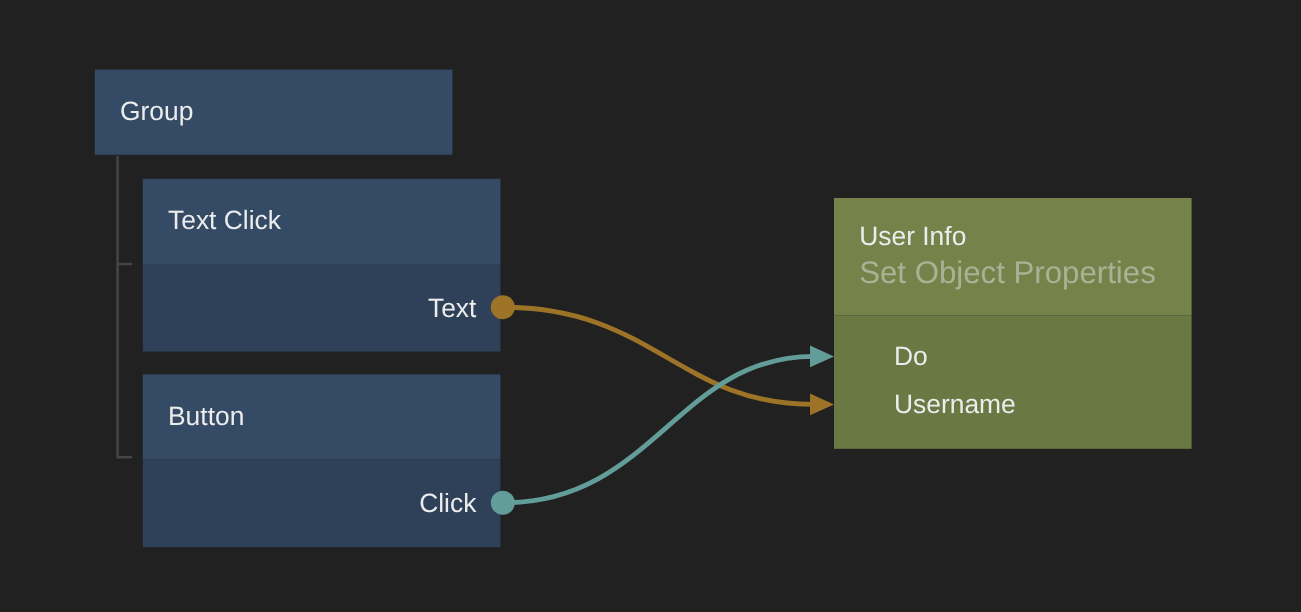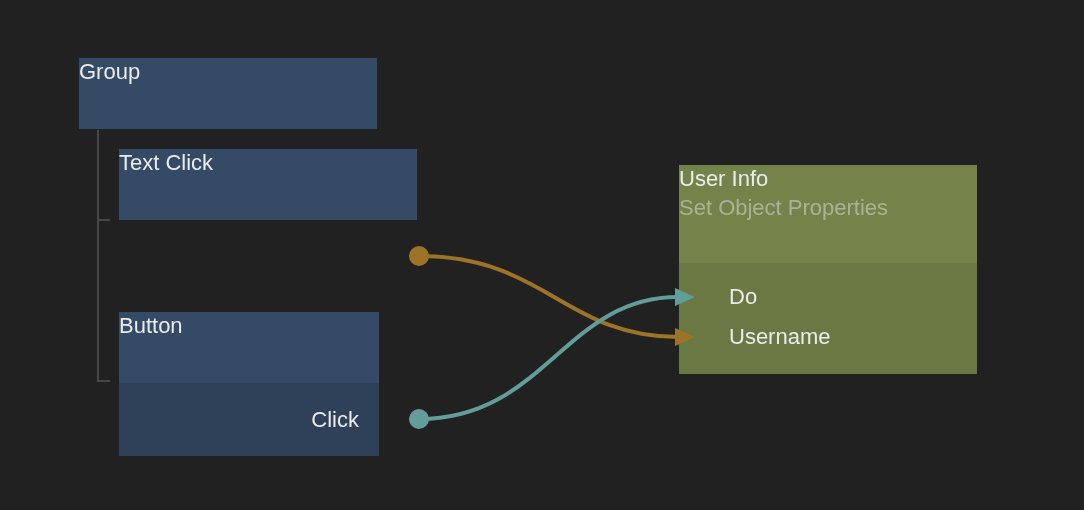--- a/index.html
+++ b/index.html
@@ -19,32 +19,33 @@
     pointer-events: none;
     z-index: 3;
   }
   .node {
     position: absolute;
     z-index: 2;
   }
   .node-header {
     display: flex;
     flex-direction: column;
-    justify-content: flex-start;
+    justify-content: center;
+    padding-left: 21px;
     width: 100%;
   }
   .node-title {
     color: #ebecec;
     font-size: 22px;
     line-height: 1.3;
     white-space: nowrap;
   }
   .node-subtitle {
     color: #a9b295;
-    font-size: 22px;
+    font-size: 26px;
     line-height: 1.3;
     white-space: nowrap;
   }
   .blue .node-header { background: #354a65; }
   .blue .node-body   { background: #2e4158; }
   .olive .node-header { background: #75834b; }
   .olive .node-body   { background: #6a7843; }
   .node-body { width: 100%; }
   .port-row {
     display: flex;
@@ -79,34 +80,39 @@
   <div class="node blue" style="left:79px; top:58px; width:298px; height:71px;">
     <div class="node-header" style="height:71px;">
       <span class="node-title">Group</span>
     </div>
   </div>
 
   <div class="node blue" style="left:119px; top:149px; width:298px; height:144px;">
     <div class="node-header" style="height:71px;">
       <span class="node-title">Text Click</span>
     </div>
+    <div class="node-body" style="height:73px;">
+      <div class="port-row output" style="height:73px;">
+        <span>Text</span>
+      </div>
+    </div>
   </div>
 
-  <div class="node blue" style="left:119px; top:312px; width:260px; height:144px;">
+  <div class="node blue" style="left:119px; top:312px; width:298px; height:144px;">
     <div class="node-header" style="height:71px;">
       <span class="node-title">Button</span>
     </div>
     <div class="node-body" style="height:73px;">
       <div class="port-row output" style="height:73px;">
         <span>Click</span>
       </div>
     </div>
   </div>
 
-  <div class="node olive" style="left:679px; top:165px; width:298px; height:209px;border-radius:23px;">
+  <div class="node olive" style="left:695px; top:165px; width:298px; height:209px;border-radius:23px;">
     <div class="node-header" style="height:98px;">
       <span class="node-title">User Info</span>
       <span class="node-subtitle">Set Object Properties</span>
     </div>
     <div class="node-body" style="height:111px; padding-top:14px;">
       <div class="port-row input" style="height:40px;">
         <span>Do</span>
       </div>
       <div class="port-row input" style="height:40px;">
         <span>Username</span>

